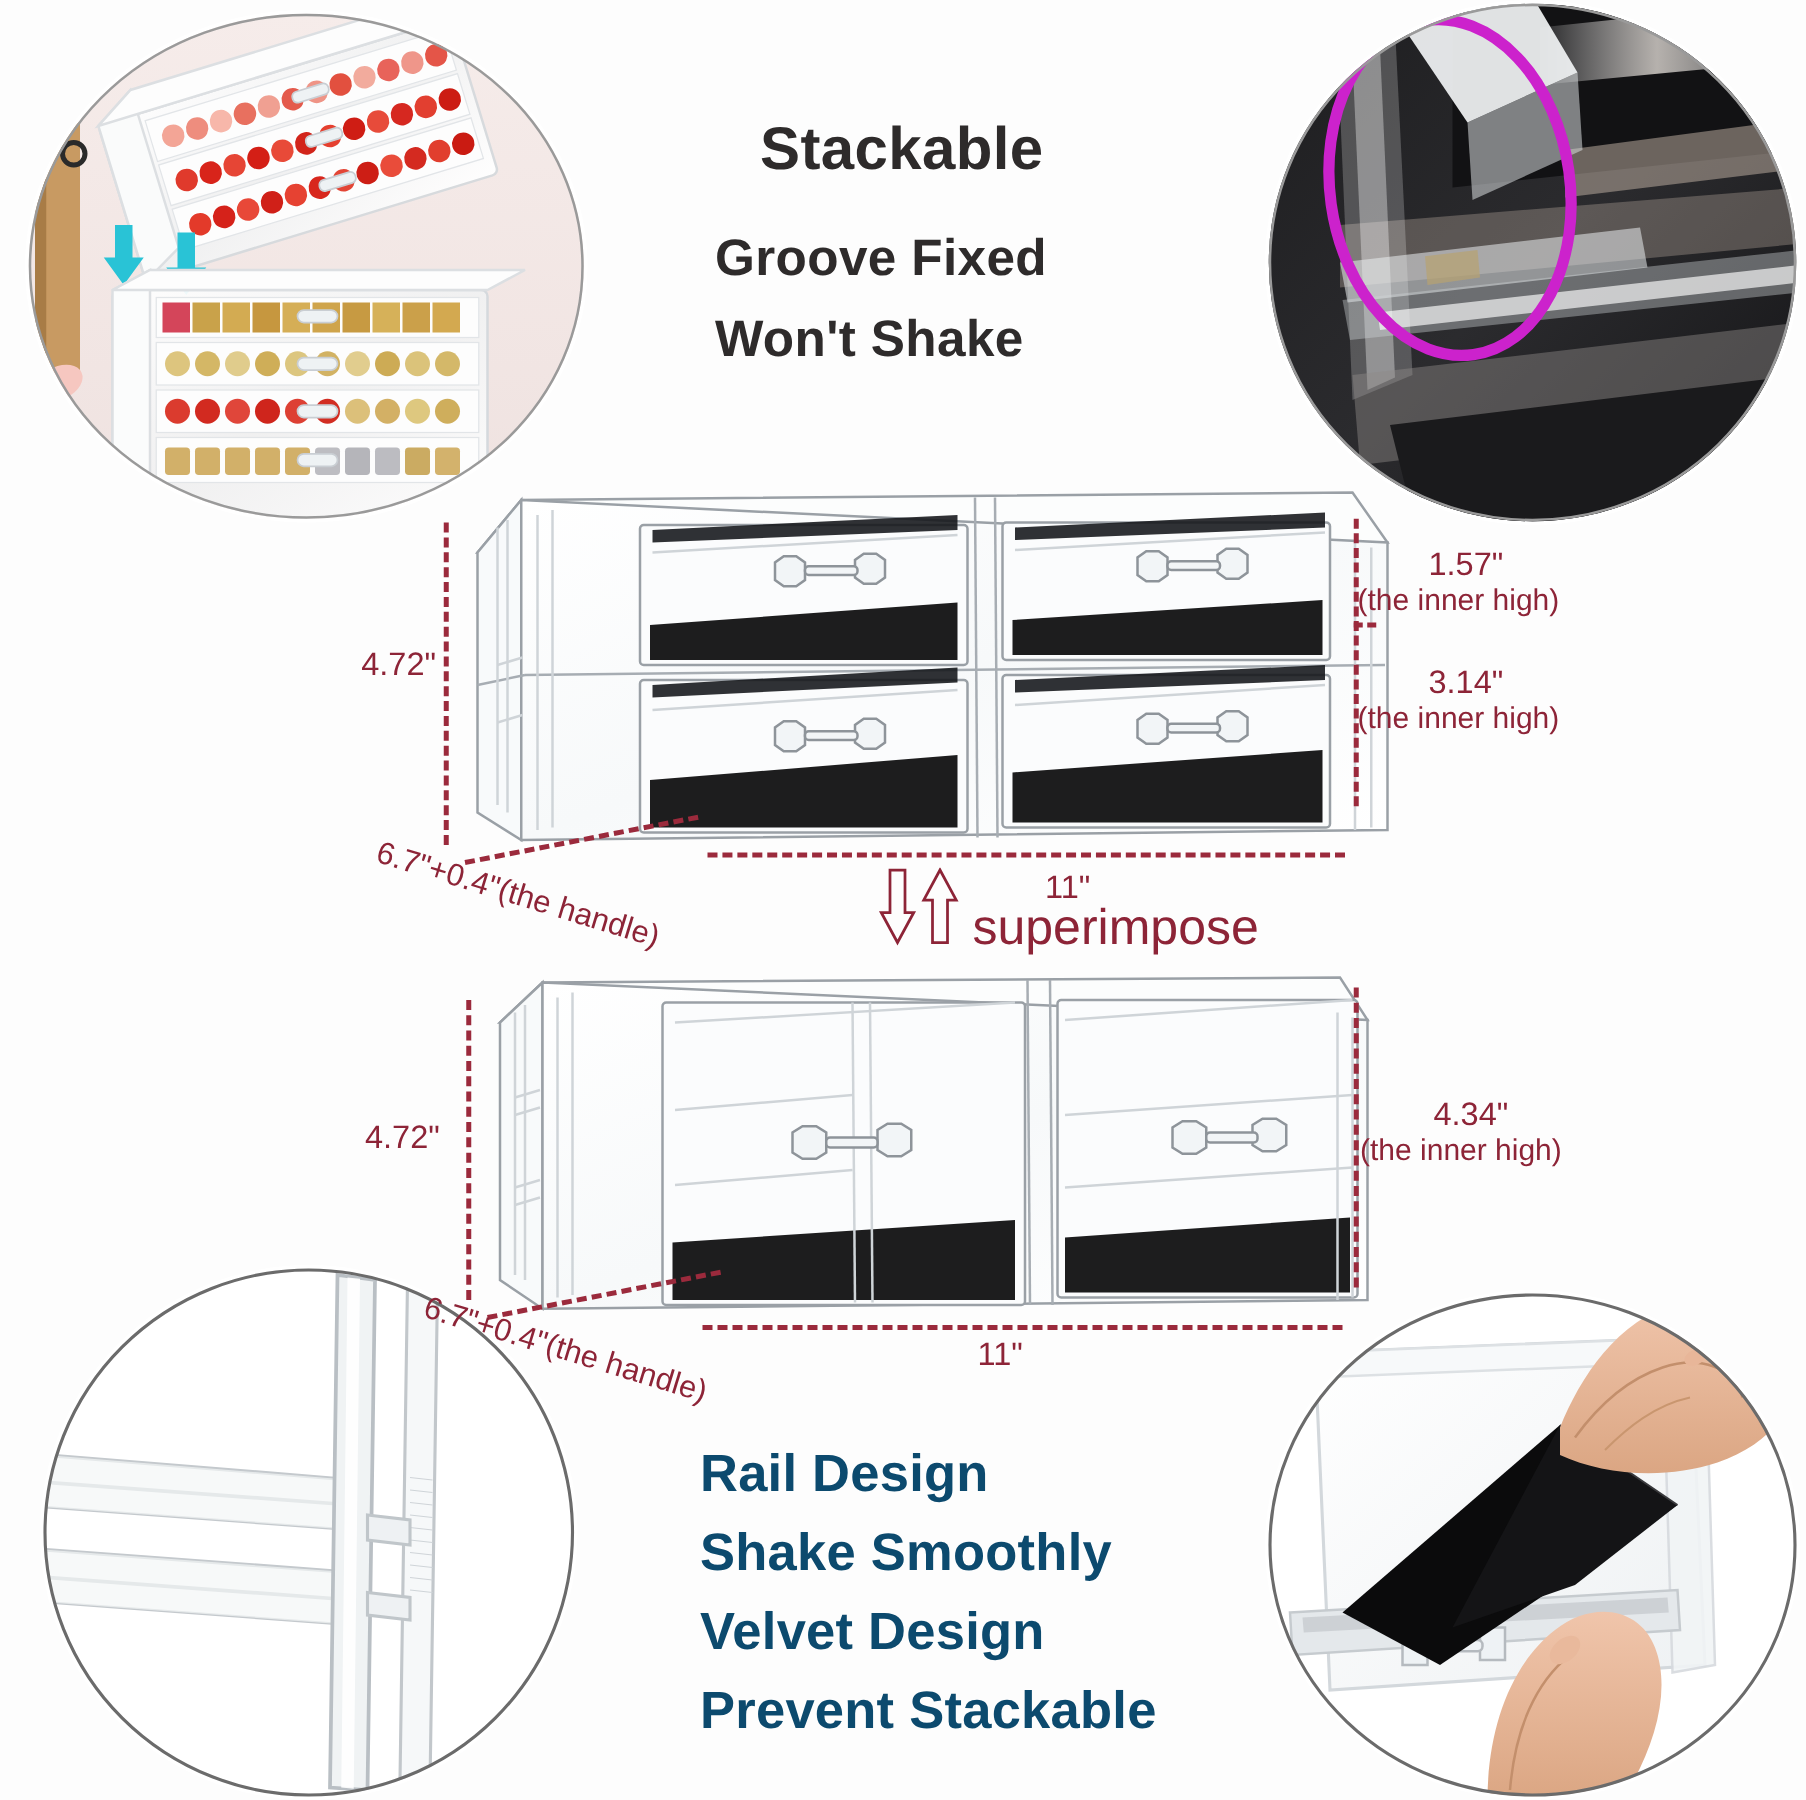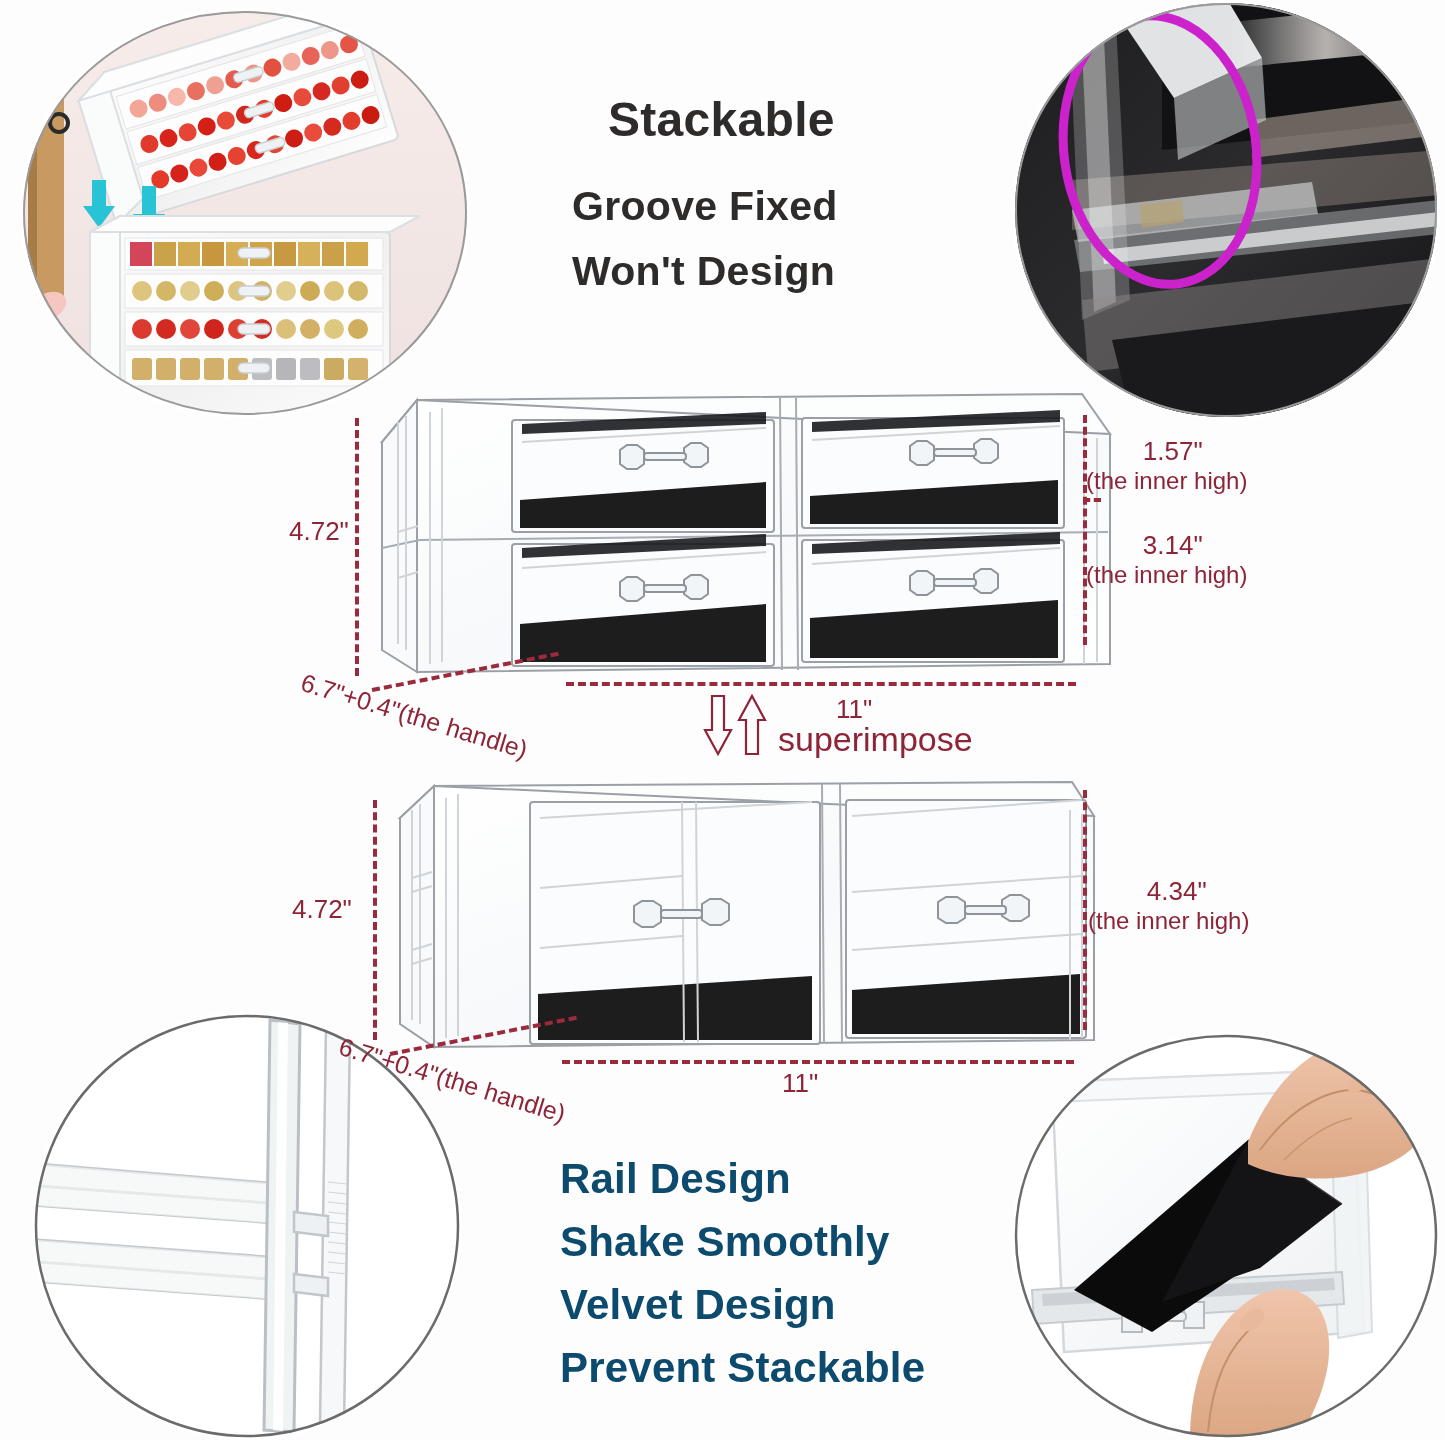--- a/index.html
+++ b/index.html
@@ -375,21 +375,21 @@
           <path d="M196 400 C200 352 216 314 244 292" fill="none" stroke="#c38f6c" stroke-width="2"></path>
           <ellipse cx="240" cy="288" rx="14" ry="9" fill="#e9b99c" transform="rotate(-40 240 288)"></ellipse>
         </g>
       </g>
       <ellipse cx="214" cy="204" rx="210" ry="200" fill="none" stroke="#6b6b6b" stroke-width="2.5"></ellipse>
     </svg>
   </div>
 
   <div class="headline" id="stackable-title">Stackable</div>
   <div class="headline" id="groove-line1">Groove Fixed</div>
-  <div class="headline" id="groove-line2">Won't Design</div>
+  <div class="headline" id="groove-line2">Won't Shake</div>
 
   <div class="bottom-headline" id="rail-l1">Rail Design</div>
   <div class="bottom-headline" id="rail-l2">Shake Smoothly</div>
   <div class="bottom-headline" id="rail-l3">Velvet Design</div>
   <div class="bottom-headline" id="rail-l4">Prevent Stackable</div>
 
   <div class="product" style="left:362px;top:382px;width:760px;height:300px;">
     <svg width="760" height="300" viewBox="0 0 760 300">
       <defs>
         <linearGradient id="clr" x1="0" y1="0" x2="1" y2="1">
@@ -558,21 +558,21 @@
   <div id="arrows">
     <svg width="84" height="64" viewBox="0 0 84 64">
       <g fill="none" stroke="#8d2437" stroke-width="2.2">
 
         <path d="M12 2 L24 2 L24 36 L31 36 L18 60 L5 36 L12 36 Z"></path>
 
         <path d="M58 60 L46 60 L46 26 L39 26 L52 2 L65 26 L58 26 Z"></path>
       </g>
     </svg>
   </div>
-  <div class="dim" style="left:778px;top:720px;font-size:34px;text-align:center;">
+  <div class="dim" style="left:778px;top:720px;font-size:40px;text-align:center;">
     <span>superimpose</span>
   </div>
 
   <div class="dashv" style="left:373px;top:800px;height:240px;"></div>
   <div class="dashv" style="left:1083px;top:790px;height:240px;"></div>
   <div class="dashh dash-rot" style="left:390px;top:1052px;width:190px;transform:rotate(-11deg);"></div>
   <div class="dashh" style="left:562px;top:1060px;width:512px;"></div>
 
   <div class="dim" style="left:292px;top:894px;">
     <span class="big">4.72"</span>

